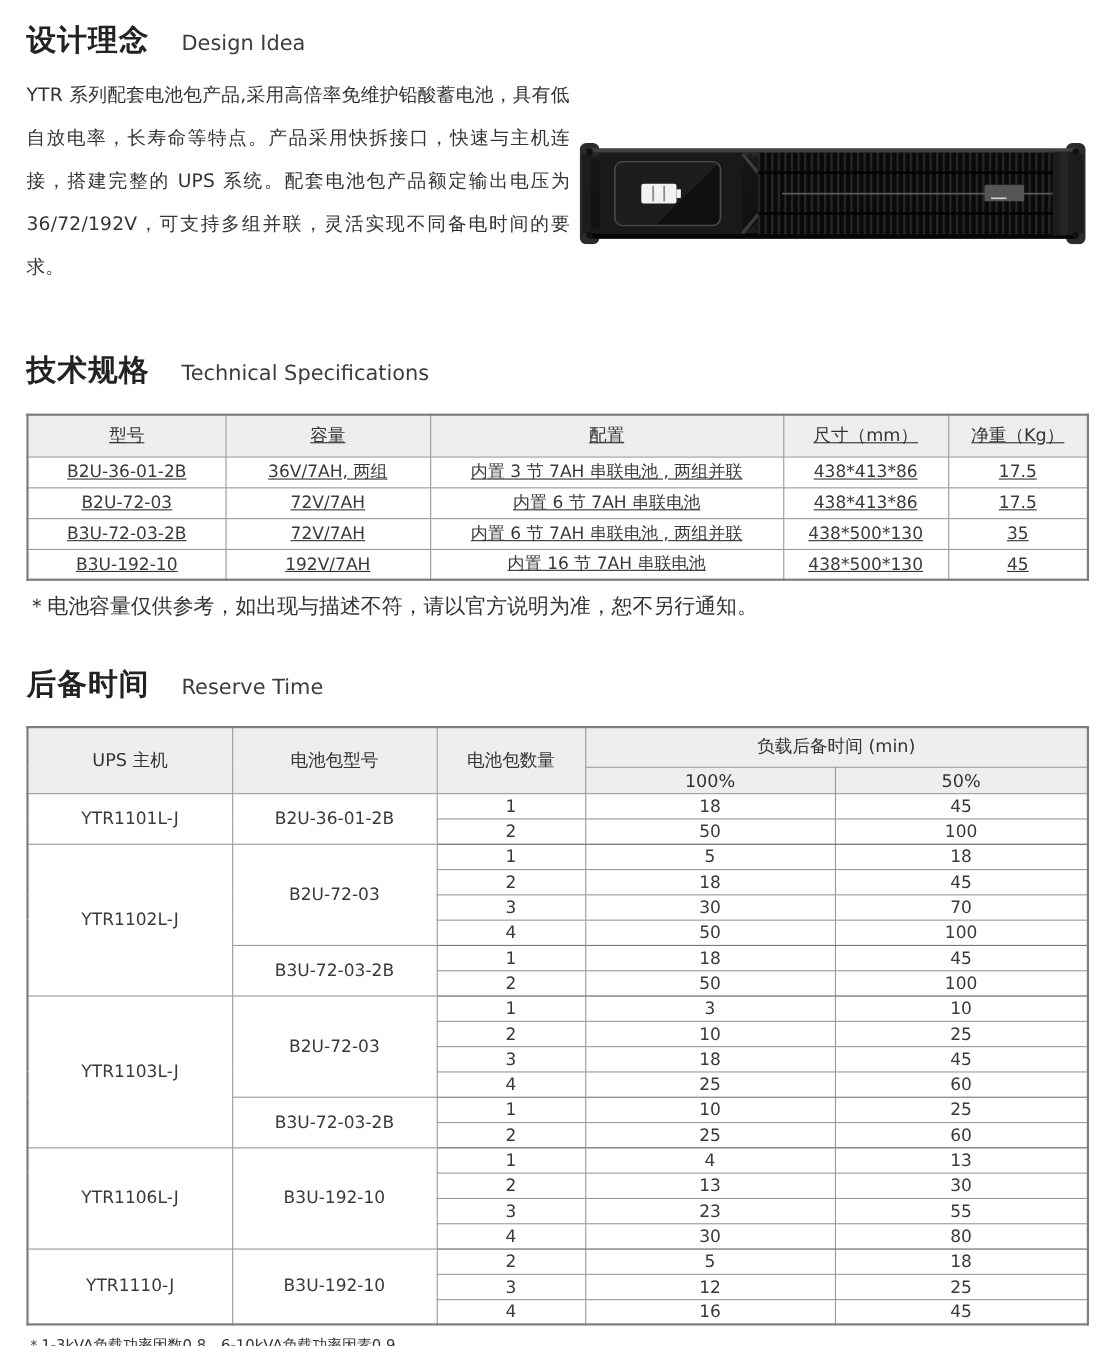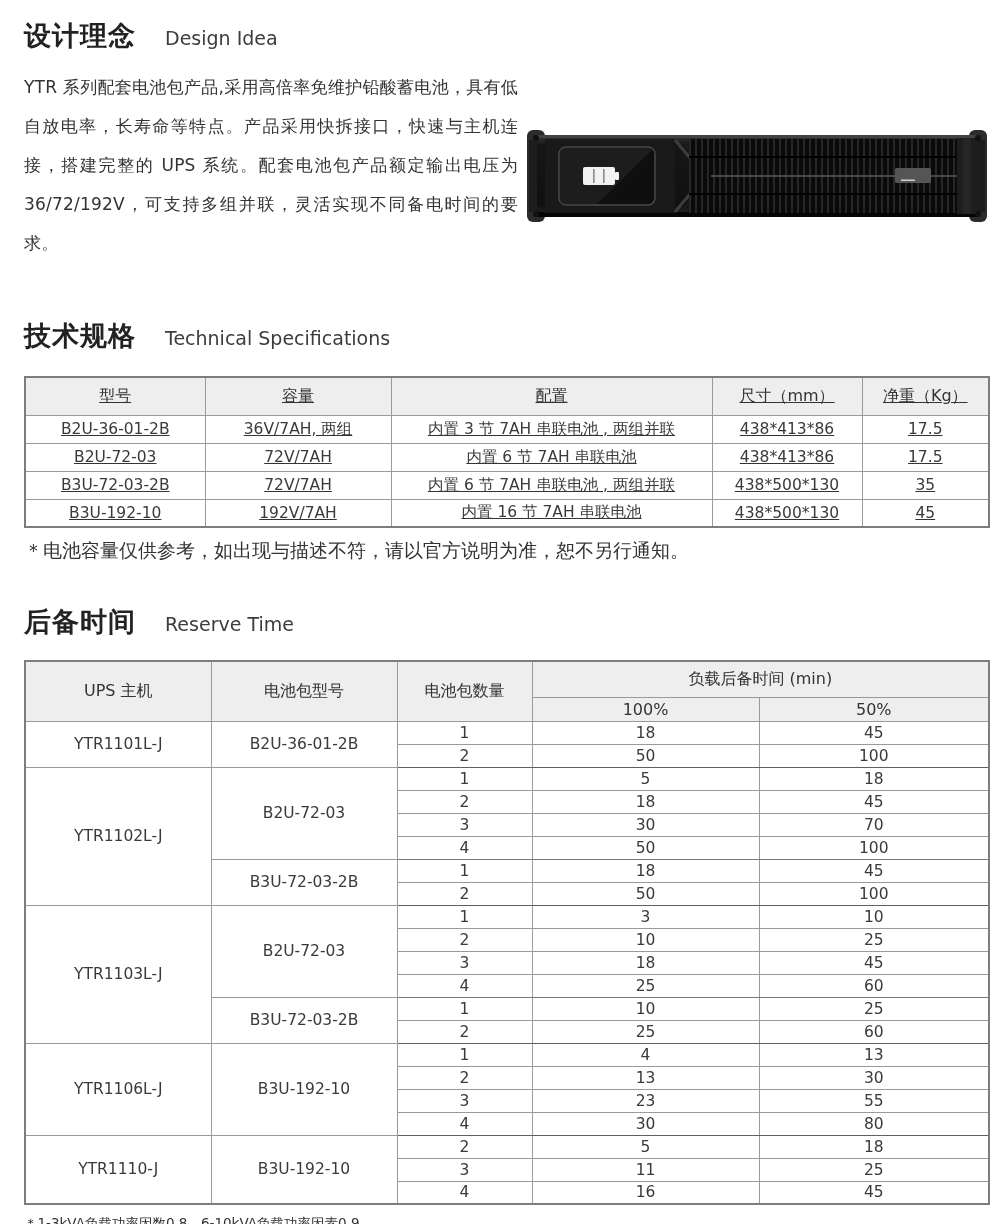--- a/index.html
+++ b/index.html
@@ -311,21 +311,21 @@
           </tr>
           <tr>
             <td rowspan="3">YTR1110-J</td>
             <td rowspan="3">B3U-192-10</td>
             <td>2</td>
             <td>5</td>
             <td>18</td>
           </tr>
           <tr>
             <td>3</td>
-            <td>11</td>
+            <td>12</td>
             <td>25</td>
           </tr>
           <tr class="ups-end">
             <td>4</td>
             <td>16</td>
             <td>45</td>
           </tr>
         </tbody>
     </table>
 

